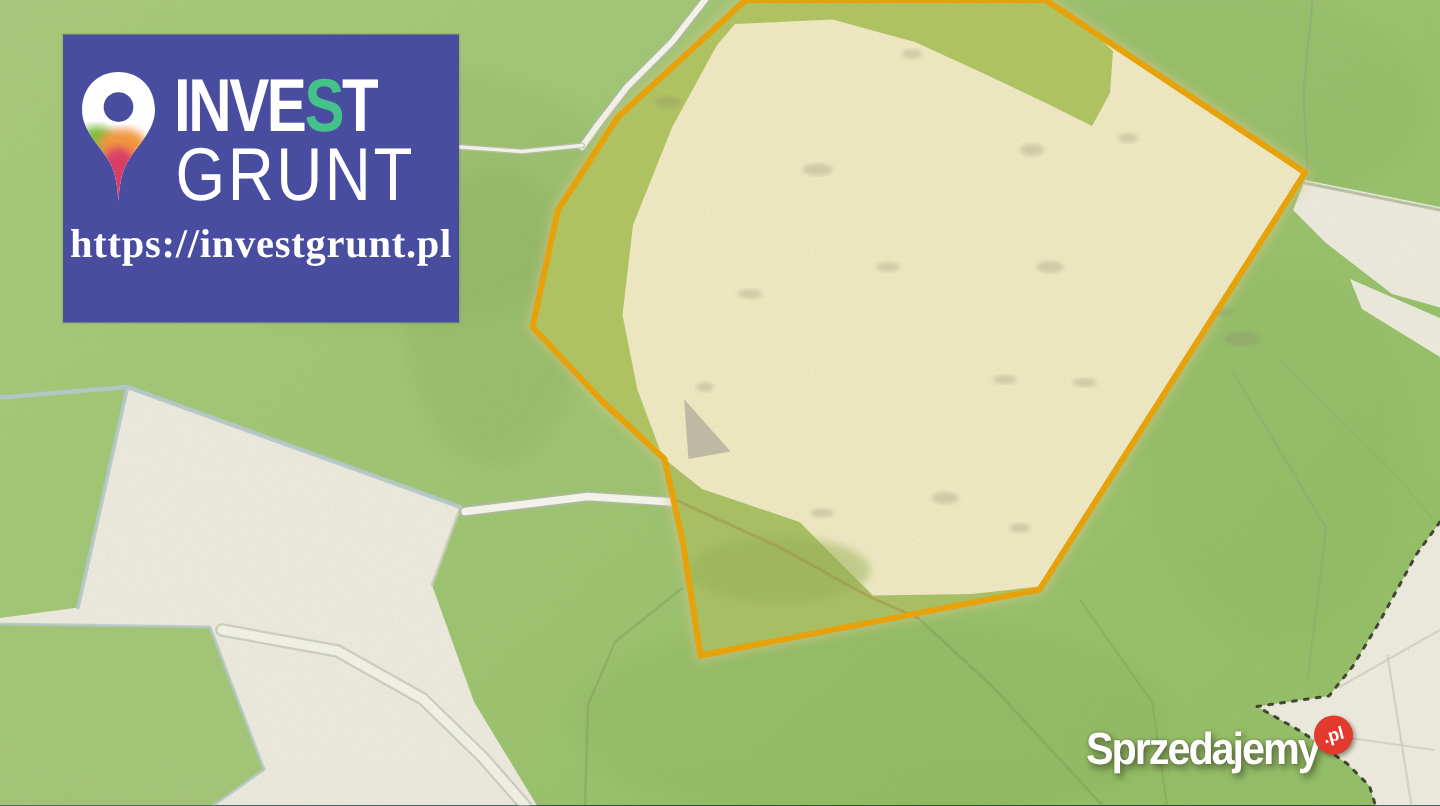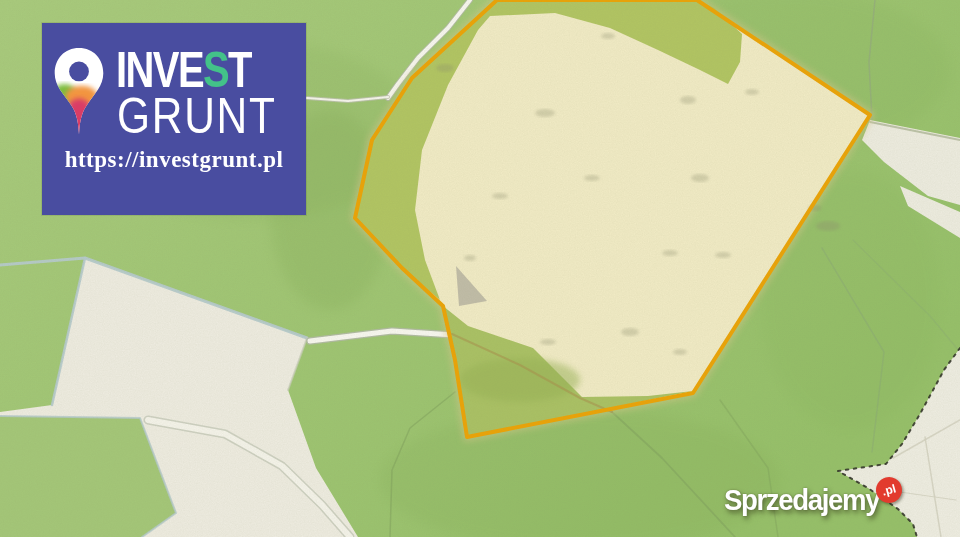--- a/index.html
+++ b/index.html
@@ -12,21 +12,21 @@
             background:#494da0;box-shadow:0 0 0 1px rgba(0,0,0,.08);}
   .pin-wrap{position:absolute;left:10px;top:20px;width:54px;height:100px;}
   .brand-line1{position:absolute;left:74px;top:22px;font-size:50px;font-weight:bold;
                color:#ffffff;letter-spacing:-2px;line-height:1;white-space:nowrap;
                transform:scaleX(.80);transform-origin:left top;}
   .brand-line1 .accent{color:#43c289;}
   .brand-line2{position:absolute;left:75px;top:68px;font-size:50px;font-weight:normal;
                color:#ffffff;letter-spacing:2px;line-height:1;white-space:nowrap;
                transform:scaleX(.85);transform-origin:left top;}
   .brand-url{position:absolute;left:0;right:0;top:124px;text-align:center;
-             font-family:"Liberation Serif",serif;font-weight:bold;font-size:23px;
+             font-family:"Liberation Serif",serif;font-weight:bold;font-size:27px;
              color:#ffffff;letter-spacing:.5px;}
 
   
   .watermark{position:absolute;left:724px;top:483px;white-space:nowrap;}
   .watermark .wm-text{display:inline-block;font-size:30px;font-weight:bold;color:#ffffff;
              letter-spacing:-1.5px;transform:scaleX(.92);transform-origin:left top;
              text-shadow:2px 3px 5px rgba(50,55,25,.65),0 0 2px rgba(60,60,30,.45);}
   .wm-badge{position:absolute;left:152px;top:-6px;width:26px;height:26px;border-radius:50%;
             background:#e23b2e;color:#fff;font-size:12px;font-weight:bold;
             display:flex;align-items:center;justify-content:center;

